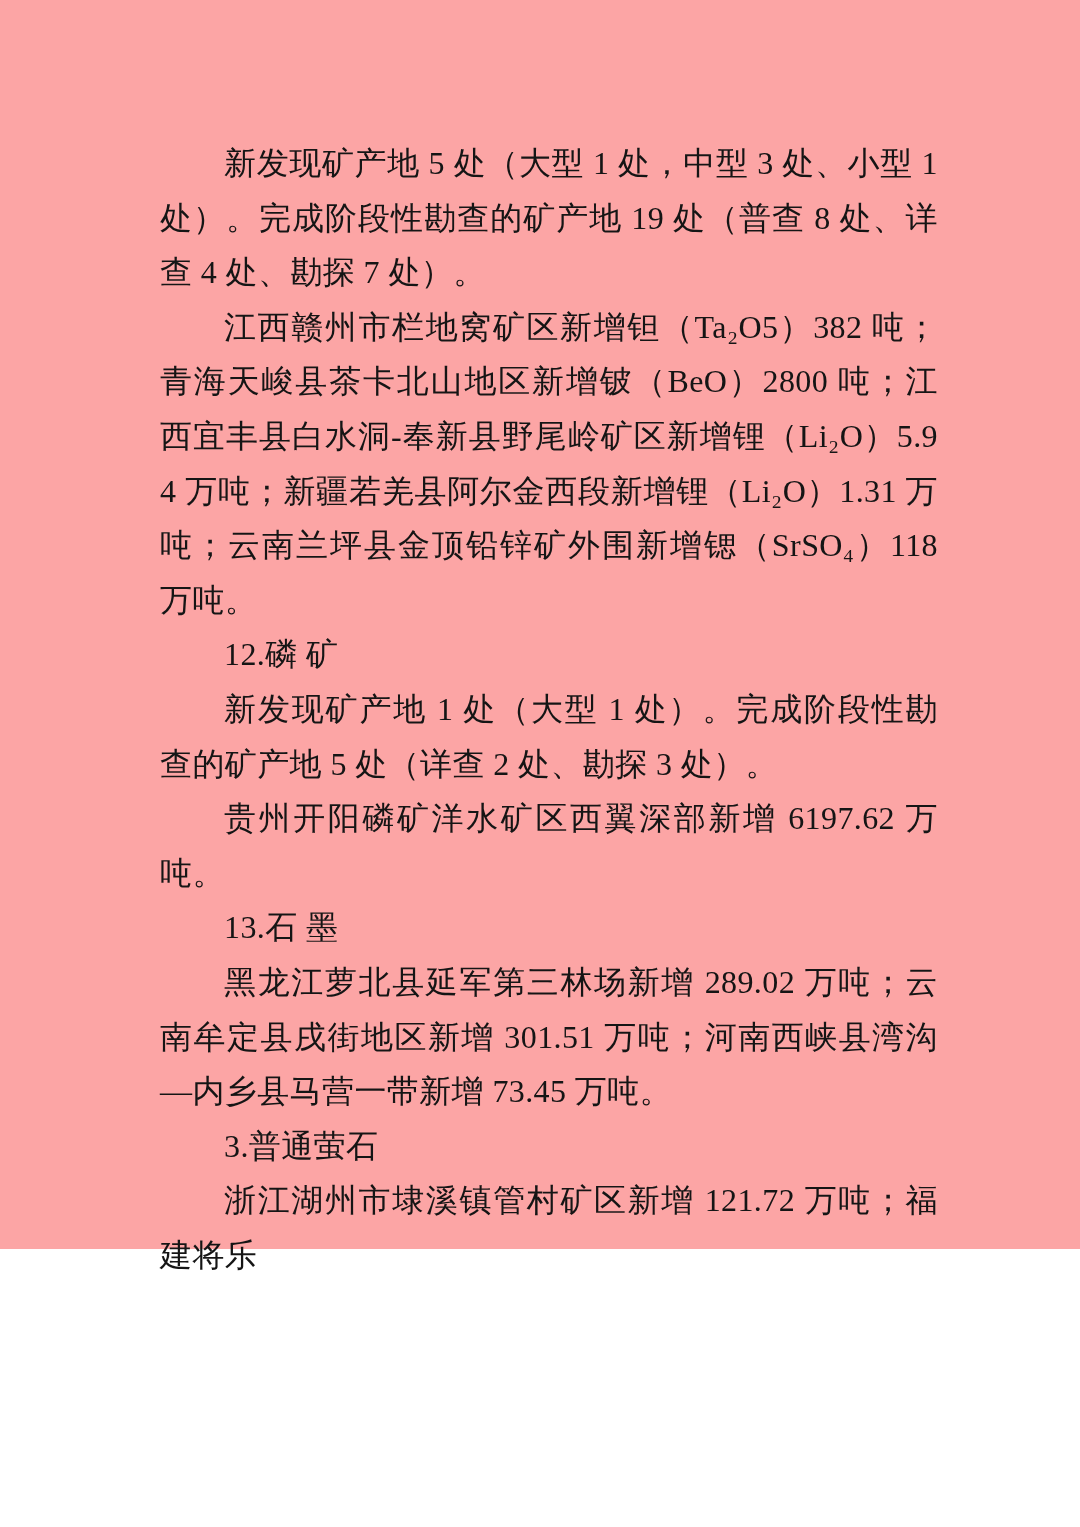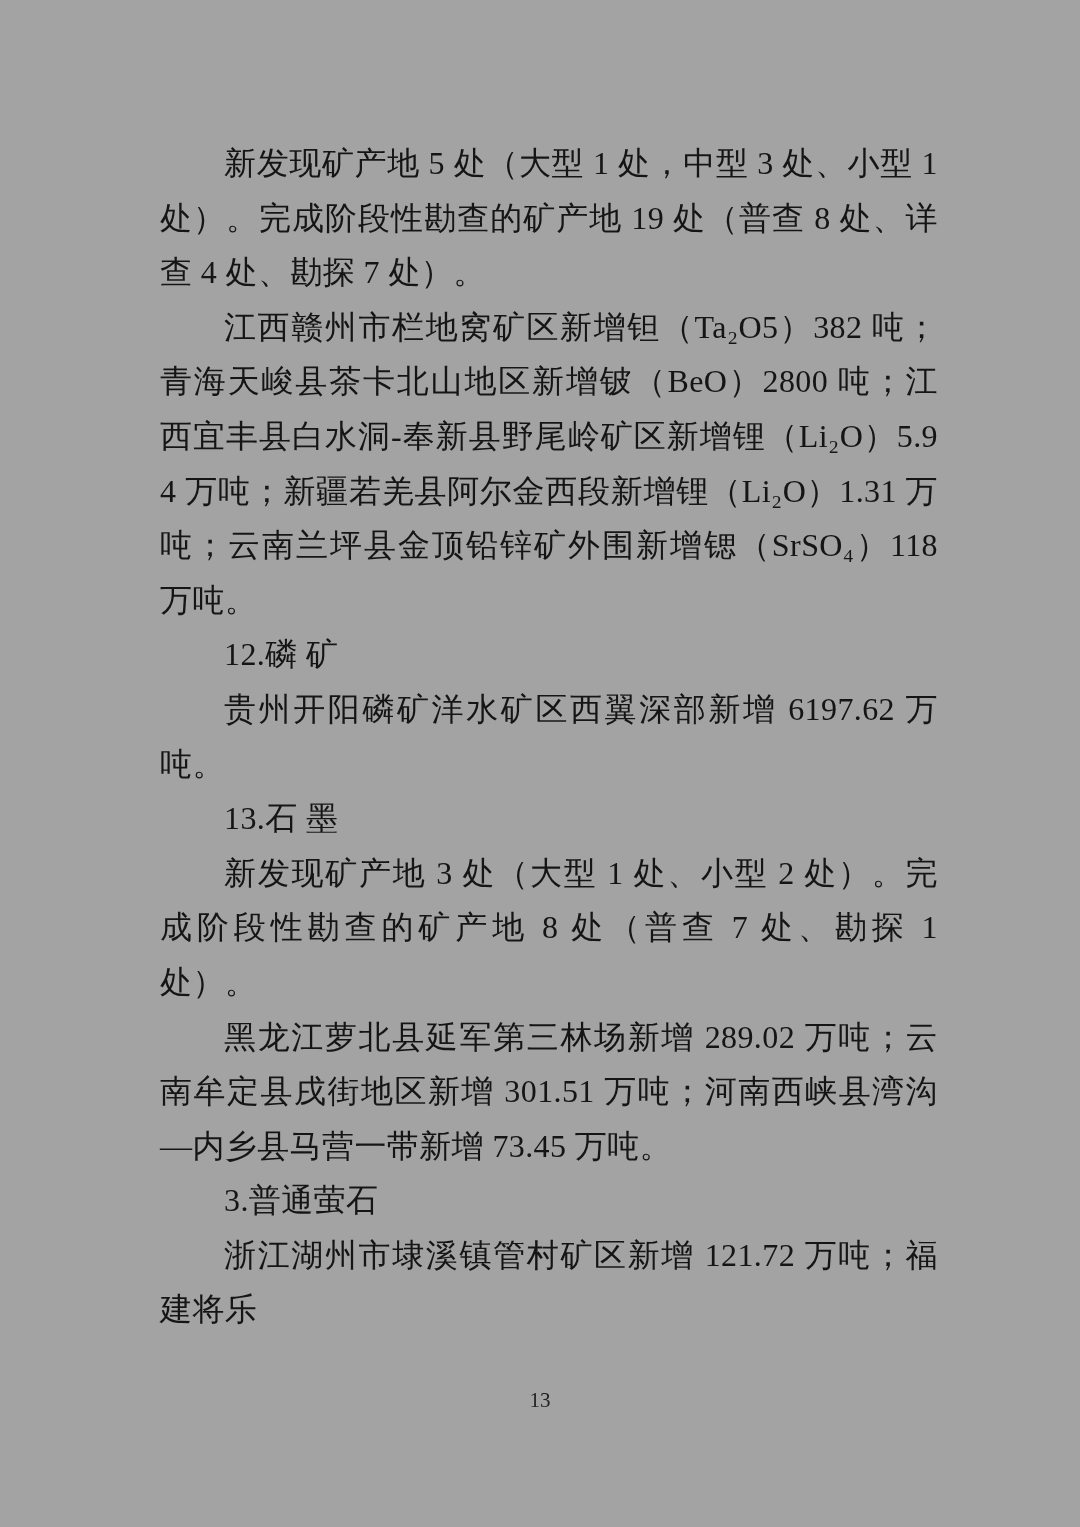--- a/index.html
+++ b/index.html
@@ -12,22 +12,22 @@
     height: 1527px;
     position: relative;
     font-family: "Liberation Serif", "DejaVu Serif", serif;
     color: #151515;
     overflow: hidden;
   }
   .page {
     position: absolute;
     left: 0; top: 0;
     width: 1080px;
-    height: 1527px;
-    background: #a3a3a3;
+    height: 1249px;
+    background: #fca5a5;
   }
   .content {
     position: absolute;
     left: 160px;
     top: 136px;
     width: 778px;
   }
   .para {
     margin: 0;
     font-size: 32px;
@@ -58,30 +58,29 @@
 
 <div class="page">
   <div class="content">
 
     <p class="para body">新发现矿产地 5 处（大型 1 处，中型 3 处、小型 1 处）。完成阶段性勘查的矿产地 19 处（普查 8 处、详查 4 处、勘探 7 处）。</p>
 
     <p class="para body">江西赣州市栏地窝矿区新增钽（Ta₂O5）382 吨；青海天峻县茶卡北山地区新增铍（BeO）2800 吨；江西宜丰县白水洞-奉新县野尾岭矿区新增锂（Li₂O）5.94 万吨；新疆若羌县阿尔金西段新增锂（Li₂O）1.31 万吨；云南兰坪县金顶铅锌矿外围新增锶（SrSO₄）118 万吨。</p>
 
     <p class="para heading">12.磷 矿</p>
 
+    <p class="para body">新发现矿产地 1 处（大型 1 处）。完成阶段性勘查的矿产地 5 处（详查 2 处、勘探 3 处）。</p>
 
     <p class="para body">贵州开阳磷矿洋水矿区西翼深部新增 6197.62 万吨。</p>
 
     <p class="para heading">13.石 墨</p>
 
-    <p class="para body">新发现矿产地 3 处（大型 1 处、小型 2 处）。完成阶段性勘查的矿产地 8 处（普查 7 处、勘探 1 处）。</p>
 
     <p class="para body">黑龙江萝北县延军第三林场新增 289.02 万吨；云南牟定县戌街地区新增 301.51 万吨；河南西峡县湾沟—内乡县马营一带新增 73.45 万吨。</p>
 
     <p class="para heading">3.普通萤石</p>
 
 
     <p class="para body">浙江湖州市埭溪镇管村矿区新增 121.72 万吨；福建将乐</p>
 
   </div>
 
-  <div class="page-number">13</div>
 </div>
 
 </body></html>

